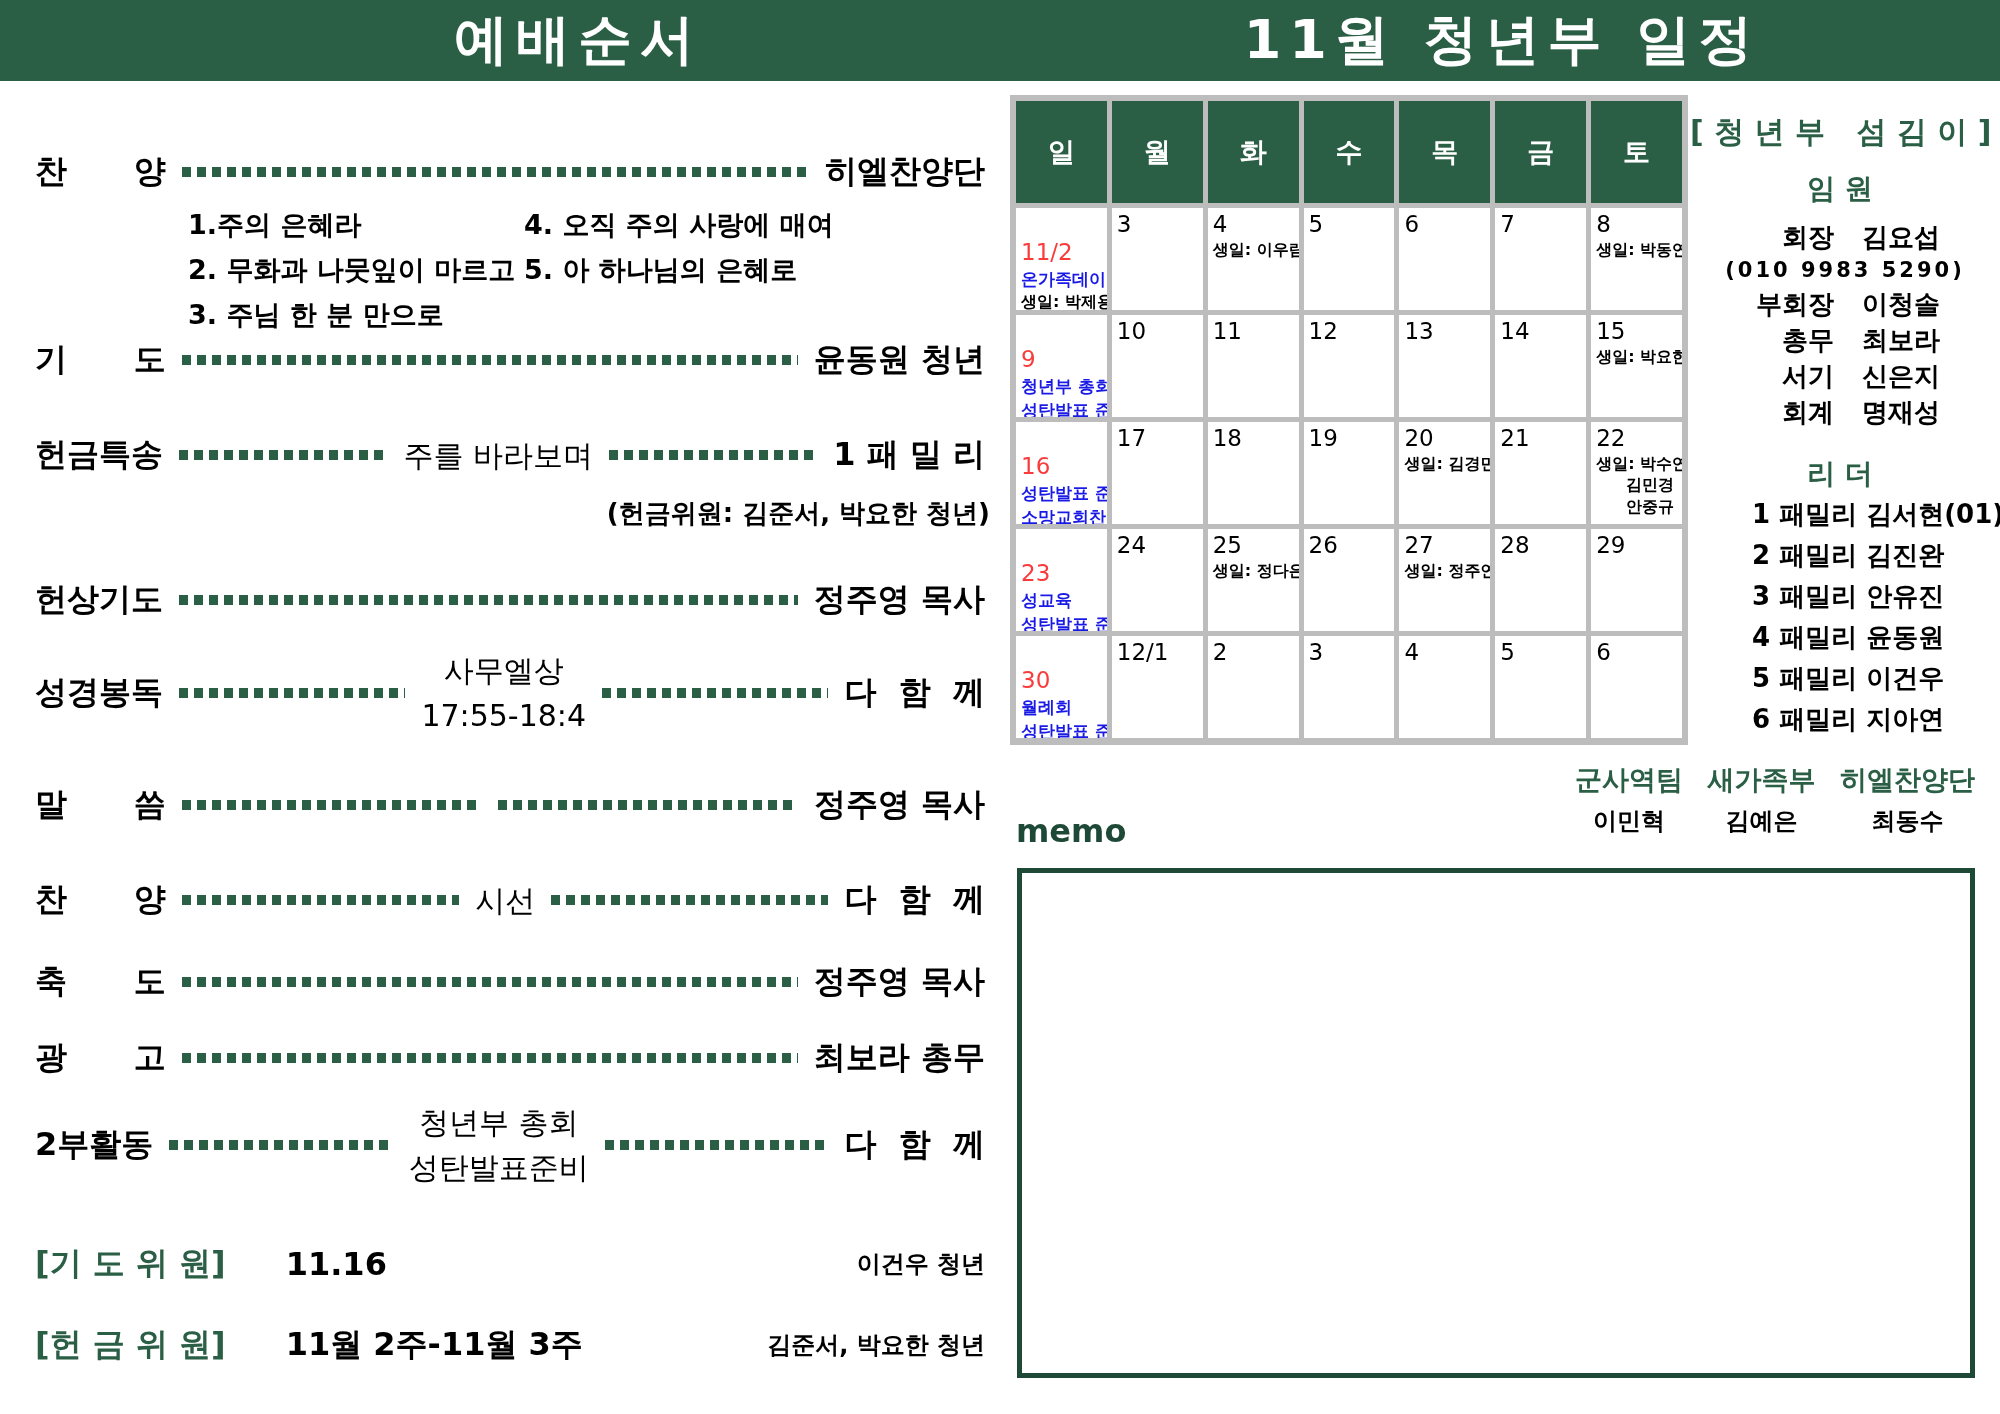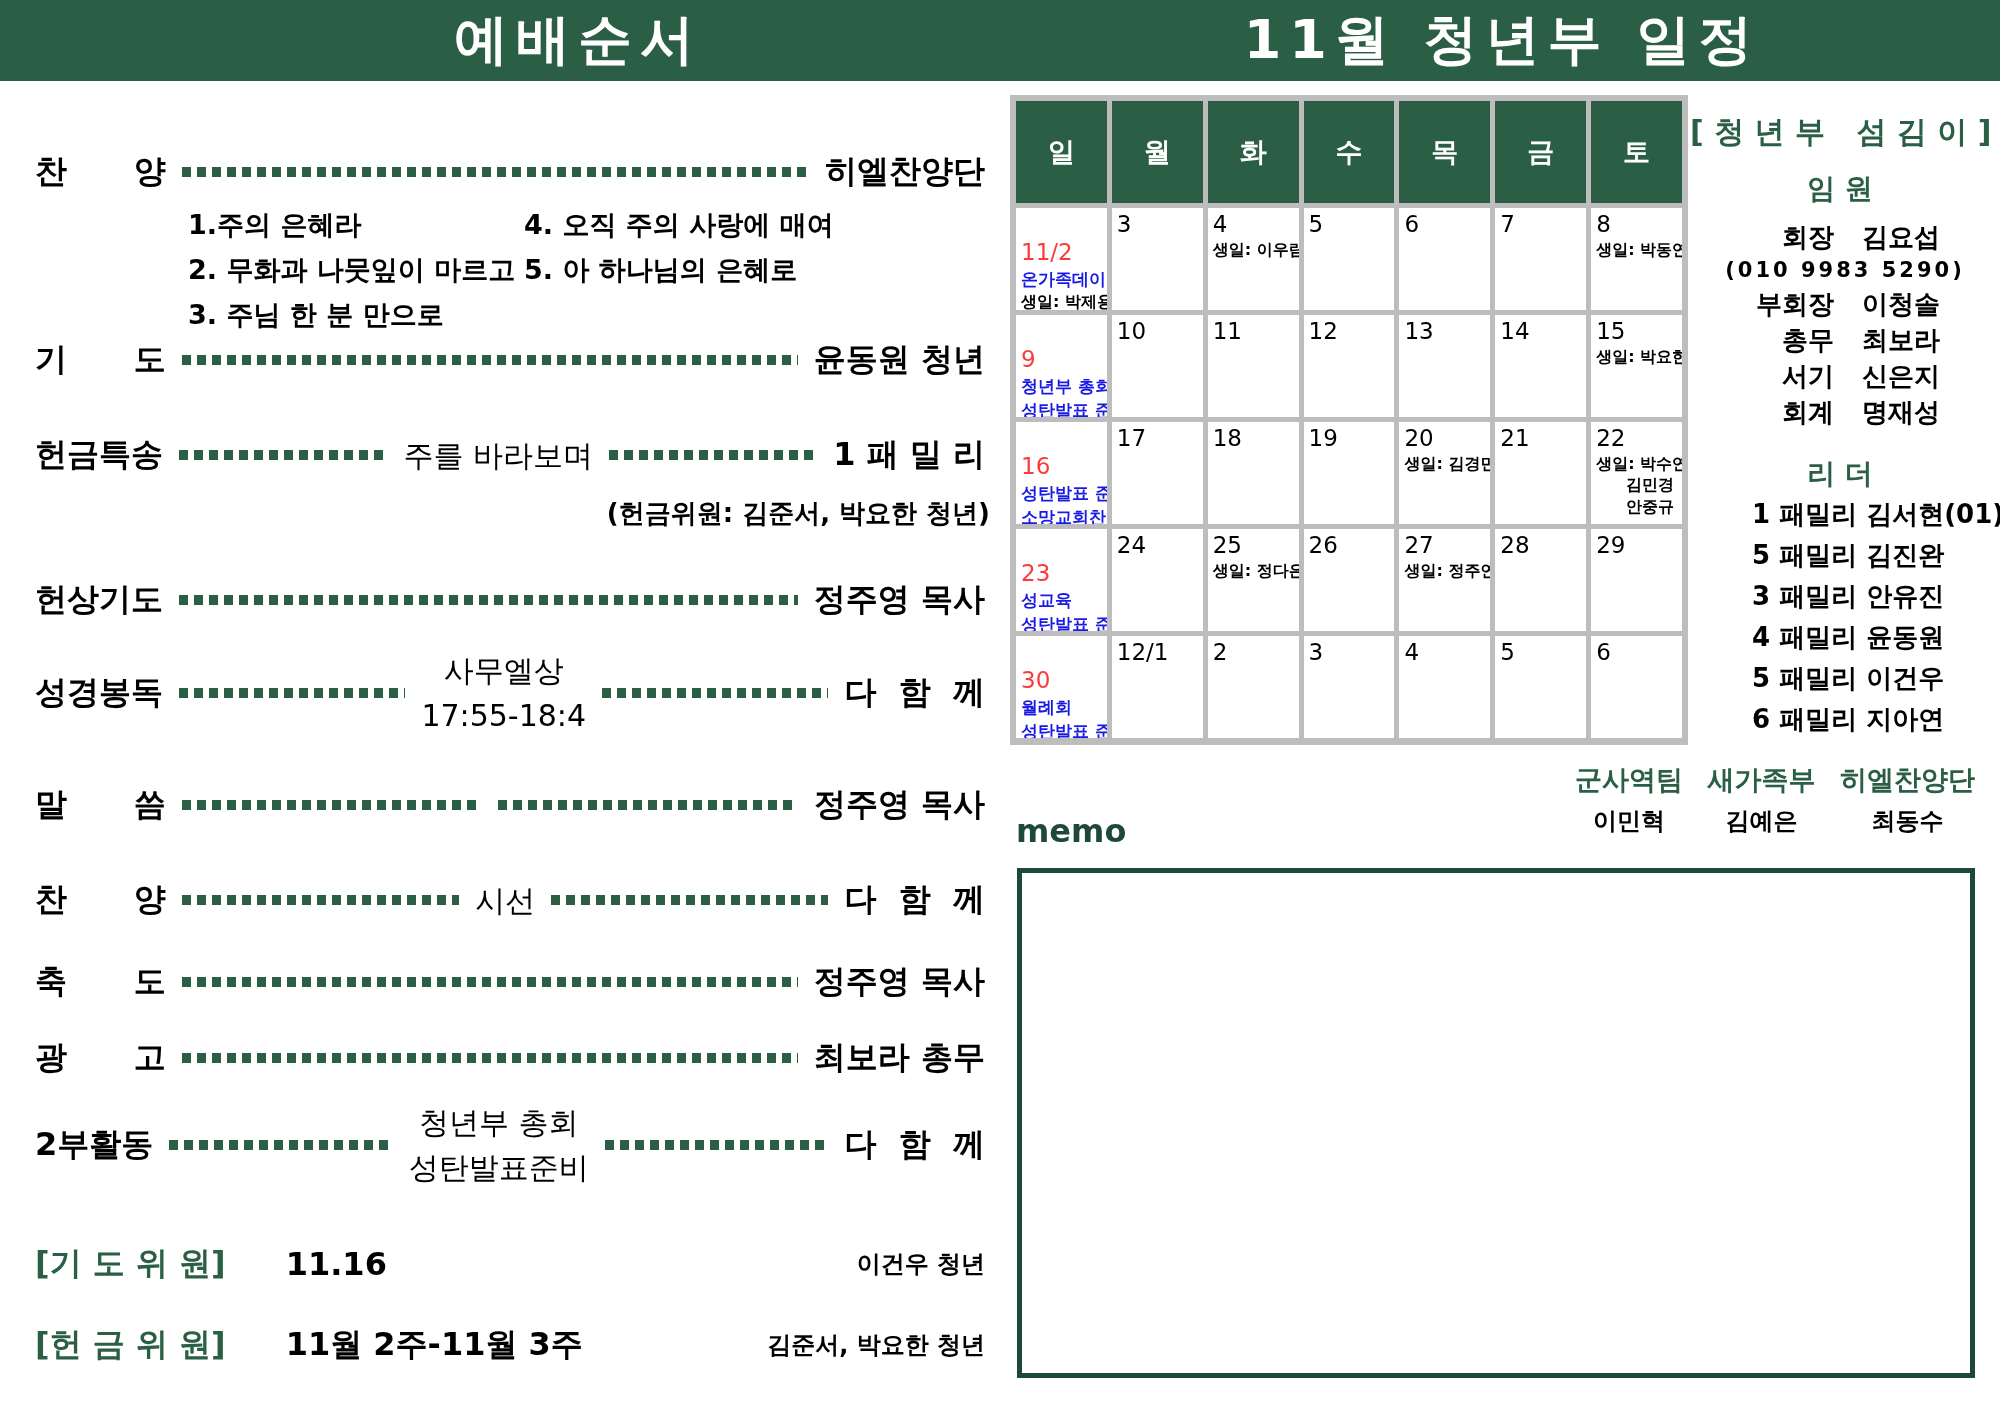--- a/index.html
+++ b/index.html
@@ -354,21 +354,21 @@
         <span class="oname">신은지</span>
       </div>
       <div class="orow">
         <span class="orole">회계</span>
         <span class="oname">명재성</span>
       </div>
     </div>
   <div class="sb-sub" style="top:455px">리 더</div>
   <div class="leaders">
       <div class="leader">1 패밀리 김서현(01)</div>
-      <div class="leader">5 패밀리 김진완</div>
+      <div class="leader">2 패밀리 김진완</div>
       <div class="leader">3 패밀리 안유진</div>
       <div class="leader">4 패밀리 윤동원</div>
       <div class="leader">5 패밀리 이건우</div>
       <div class="leader">6 패밀리 지아연</div>
     </div>
 
   <div class="teams">
     <div class="team">
       <span class="tname">군사역팀</span>
       <span class="tmember">이민혁</span>

